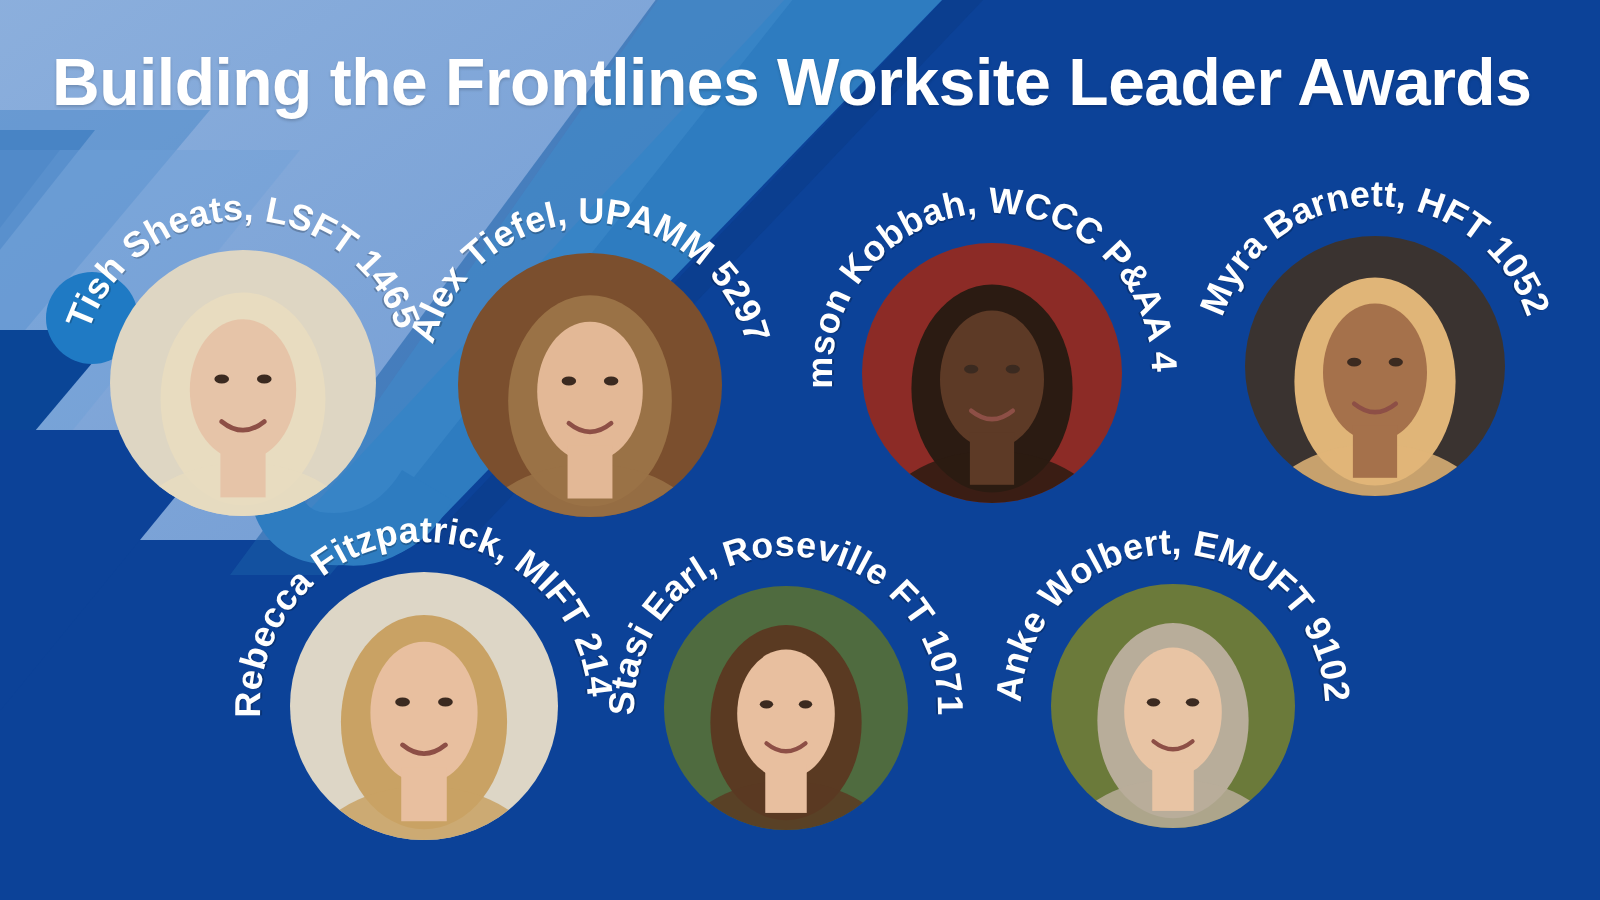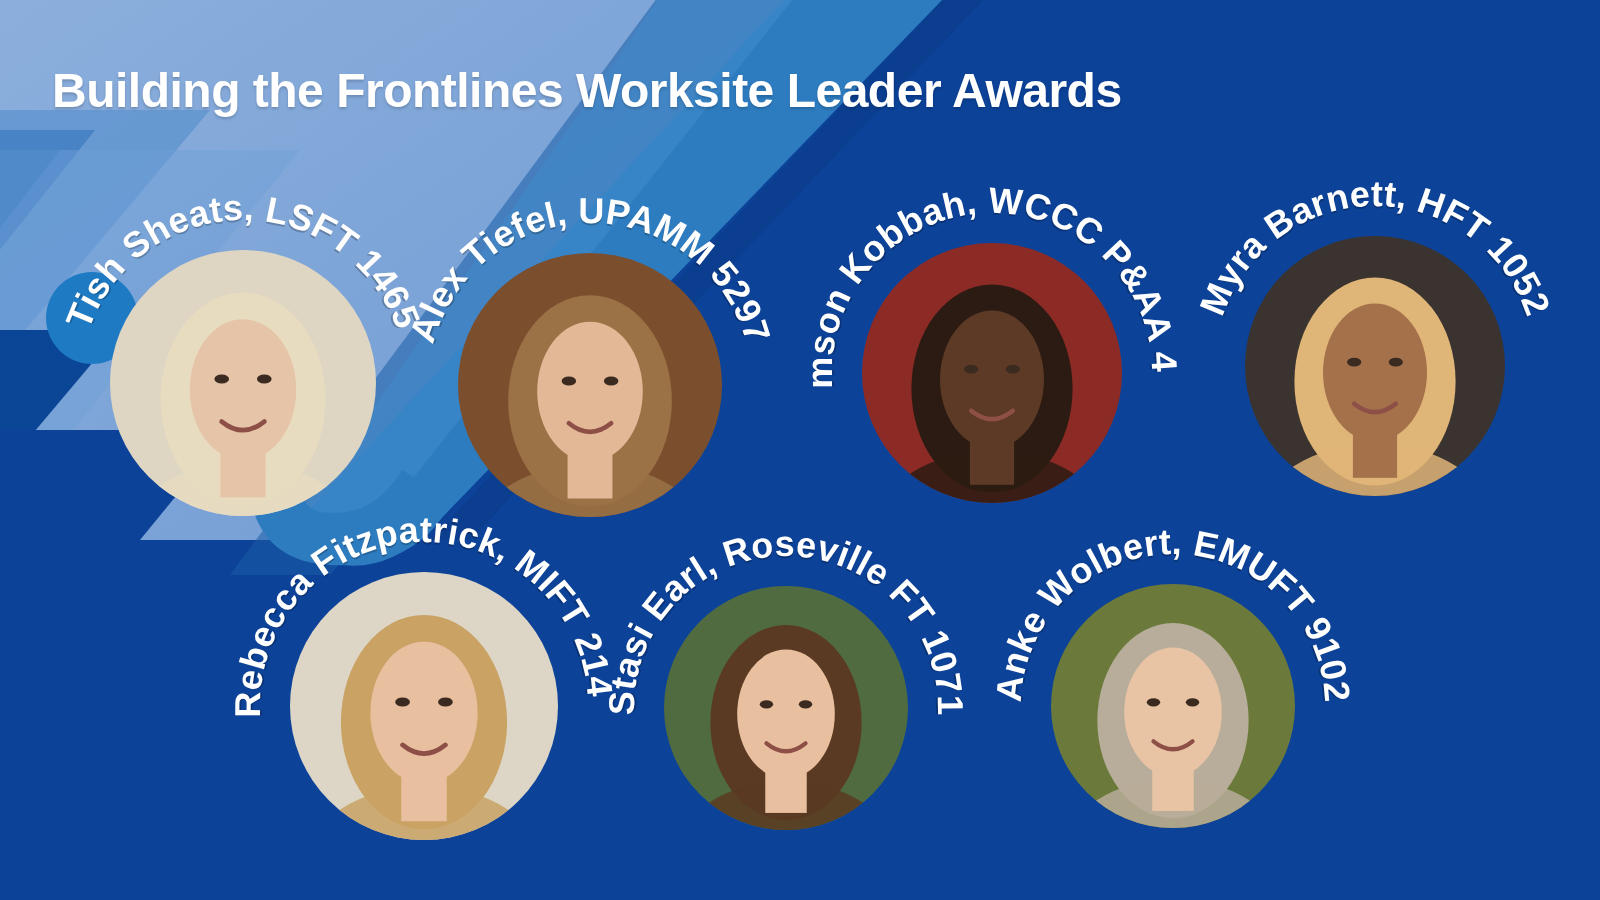--- a/index.html
+++ b/index.html
@@ -13,24 +13,24 @@
     height:900px;
     overflow:hidden;
     background:#0c4298;
   }
   #bg{position:absolute;inset:0;width:1600px;height:900px;}
   #people{position:absolute;inset:0;width:1600px;height:900px;}
 
   .title{
     position:absolute;
     left:52px;
-    top:66px;
+    top:48px;
     width:1500px;
     color:#ffffff;
-    font-size:48px;
+    font-size:66px;
     font-weight:bold;
     letter-spacing:-0.5px;
     line-height:1.05;
     white-space:nowrap;
     text-shadow:0 2px 3px rgba(0,0,0,.18);
   }
 
   .curved-label{
     fill:#ffffff;
     font-family:"Liberation Sans","DejaVu Sans",sans-serif;

